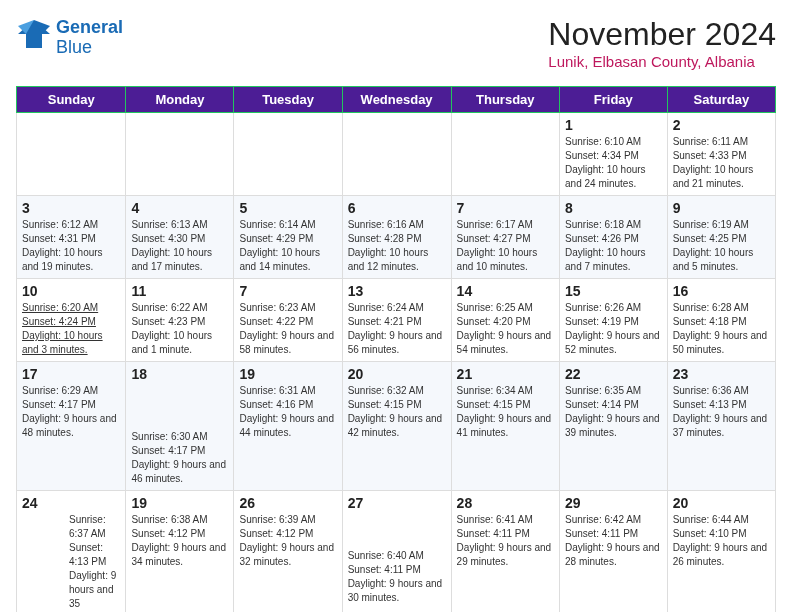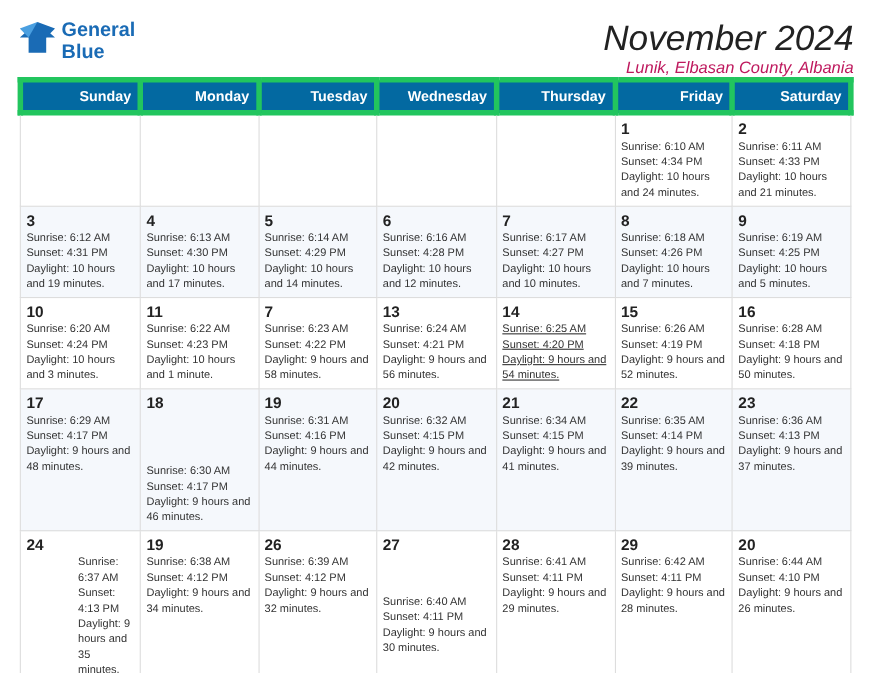--- a/index.html
+++ b/index.html
@@ -7,66 +7,65 @@
       font-family: Arial, sans-serif;
       background: #fff;
       width: 792px;
       min-height: 612px;
       padding: 16px;
     }
     .header {
       display: flex;
       justify-content: space-between;
       align-items: flex-start;
-      margin-bottom: 0;
+      margin-bottom: 16px;
     }
     .logo {
       display: flex;
       align-items: center;
       gap: 4px;
     }
     .logo-text {
       font-size: 18px;
       font-weight: bold;
       color: #333;
       line-height: 1.1;
     }
     .logo-text span {
       color: #1a6bb5;
     }
     .logo-bird {
       color: #1a6bb5;
       font-size: 28px;
     }
     .title-block {
-      text-align: right;
-      font-style: italic;
+      text-align: left;
     }
     .month-title {
       font-size: 32px;
       font-weight: normal;
       color: #222;
     }
     .location-title {
       font-size: 15px;
       color: #be185d;
     }
     .calendar {
       width: 100%;
       border-collapse: collapse;
       border: 1px solid #ccc;
     }
     .calendar th {
-      background: #0369a1;
+      background: #4c1d95;
       color: #fff;
       font-size: 13px;
       font-weight: bold;
       padding: 5px 6px;
-      text-align: right;
-      border: 5px solid #22c55e;
+      text-align: center;
+      border: 1px solid #22c55e;
     }
     .calendar td {
       vertical-align: top;
       padding: 4px 5px;
       border: 1px solid #ddd;
       font-size: 10.5px;
       color: #333;
       width: 110px;
       min-height: 75px;
       background: #fff;
@@ -96,21 +95,21 @@
   <div class="logo">
     <div class="logo-bird">
       <svg width="36" height="36" viewBox="0 0 36 36">
         <polygon points="18,4 34,18 26,18 26,32 10,32 10,18 2,18" fill="#1a6bb5"></polygon>
         <polygon points="18,4 34,10 26,18" fill="#1a6bb5"></polygon>
         <polygon points="18,4 2,10 10,18" fill="#4a9fe0"></polygon>
       </svg>
     </div>
     <div class="logo-text">
       <div><span>General</span></div>
-      <div><span style="color:#1a6bb5;font-weight:bold;">Blue</span></div>
+      <div><span style="color:#1a6bb5;font-weight:normal;">Blue</span></div>
     </div>
   </div>
   <div class="title-block">
     <div class="month-title">November 2024</div>
     <div class="location-title">Lunik, Elbasan County, Albania</div>
   </div>
 </div>
 
 <table class="calendar">
   <thead>
@@ -184,21 +183,21 @@
         <td>
           <div class="day-number">9</div>
           <div class="day-info" style="white-space: pre-line;">Sunrise: 6:19 AM
 Sunset: 4:25 PM
 Daylight: 10 hours and 5 minutes.</div>
         </td>
       </tr>
       <tr>
         <td>
           <div class="day-number">10</div>
-          <div class="day-info" style="white-space: pre-line;">Sunrise: 6:20 AM
+          <div class="day-info" style="white-space: pre-line; text-decoration: underline;">Sunrise: 6:20 AM
 Sunset: 4:24 PM
 Daylight: 10 hours and 3 minutes.</div>
         </td>
         <td>
           <div class="day-number">11</div>
           <div class="day-info" style="white-space: pre-line;">Sunrise: 6:22 AM
 Sunset: 4:23 PM
 Daylight: 10 hours and 1 minute.</div>
         </td>
         <td>
@@ -208,21 +207,21 @@
 Daylight: 9 hours and 58 minutes.</div>
         </td>
         <td>
           <div class="day-number">13</div>
           <div class="day-info" style="white-space: pre-line;">Sunrise: 6:24 AM
 Sunset: 4:21 PM
 Daylight: 9 hours and 56 minutes.</div>
         </td>
         <td>
           <div class="day-number">14</div>
-          <div class="day-info" style="white-space: pre-line; text-decoration: underline;">Sunrise: 6:25 AM
+          <div class="day-info" style="white-space: pre-line;">Sunrise: 6:25 AM
 Sunset: 4:20 PM
 Daylight: 9 hours and 54 minutes.</div>
         </td>
         <td>
           <div class="day-number">15</div>
           <div class="day-info" style="white-space: pre-line;">Sunrise: 6:26 AM
 Sunset: 4:19 PM
 Daylight: 9 hours and 52 minutes.</div>
         </td>
         <td>

